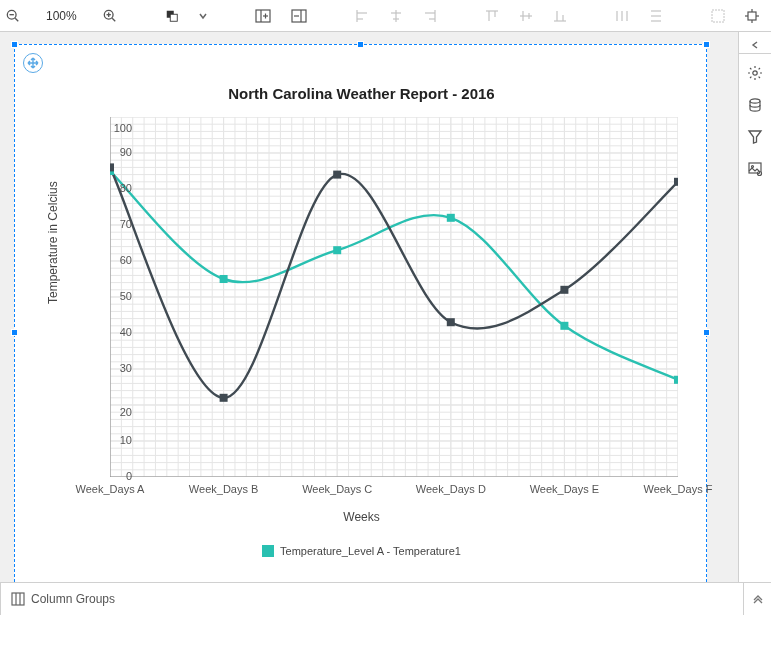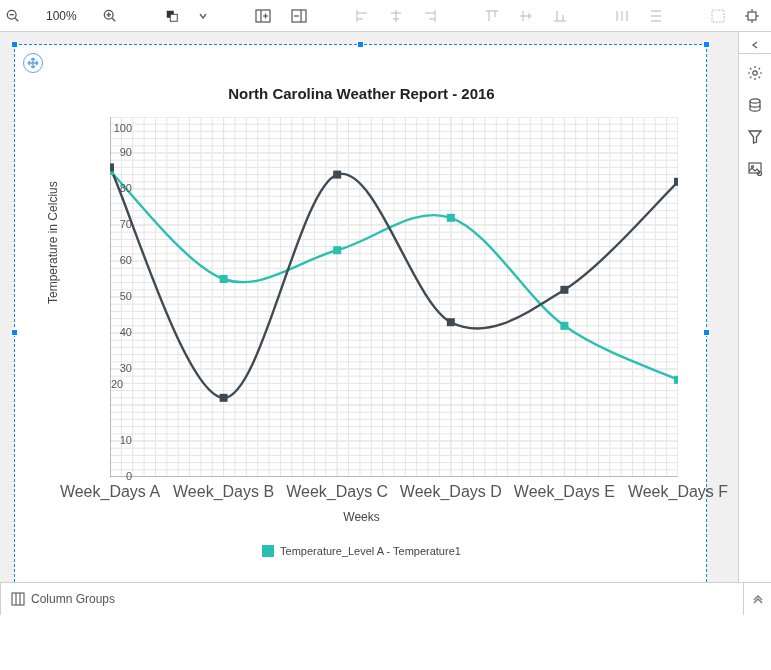--- a/index.html
+++ b/index.html
@@ -21,21 +21,21 @@
 .design-surface { position: absolute; left: 14px; top: 12px; width: 693px; height: 578px; background: #fff; border: 1px dashed #0a84ff; }
 .sel-handle { position: absolute; width: 7px; height: 7px; background: #0a84ff; border: 1px solid #fff; }
 .move-handle { position: absolute; left: 8px; top: 8px; width: 20px; height: 20px; border: 1px solid #5aa9e6; border-radius: 50%; display: flex; align-items: center; justify-content: center; color: #5aa9e6; cursor: move; background: rgba(255,255,255,0.7); }
 
 .chart-area { position: absolute; left: 0; top: 0; width: 693px; height: 578px; }
 .chart-title { position: absolute; top: 40px; left: 0; width: 100%; text-align: center; font-weight: bold; font-size: 15px; color: #222; }
 .plot { position: absolute; left: 95px; top: 72px; width: 568px; height: 360px; }
 .grid line { stroke: #e5e5e5; stroke-width: 1; }
 .axis-line { stroke: #888; stroke-width: 1; }
 .y-tick-label { position: absolute; right: 576px; font-size: 11px; color: #555; text-align: right; width: 30px; }
-.x-tick-label { position: absolute; font-size: 16px; color: #555; text-align: center; transform: translateX(-50%); white-space: nowrap; }
+.x-tick-label { position: absolute; font-size: 11px; color: #555; text-align: center; transform: translateX(-50%); white-space: nowrap; }
 .y-axis-title { position: absolute; left: 38px; top: 252px; transform: rotate(-90deg); transform-origin: left center; font-size: 12px; color: #444; }
 .x-axis-title { position: absolute; top: 465px; left: 0; width: 100%; text-align: center; font-size: 12px; color: #444; }
 
 .legend { position: absolute; top: 500px; left: 0; width: 100%; display: flex; justify-content: center; gap: 46px; font-size: 11px; color: #444; }
 .legend-item { display: flex; align-items: center; gap: 6px; }
 .legend-swatch { width: 12px; height: 12px; }
 
 .footer { height: 33px; border-top: 1px solid #d0d0d0; display: flex; align-items: center; }
 .footer-sec { flex: 1; display: flex; align-items: center; gap: 6px; padding: 0 10px; color: #555; font-size: 12px; }
 .footer-sep { width: 1px; height: 100%; background: #d0d0d0; }
@@ -344,21 +344,21 @@
               <rect x="109.6" y="276.8" width="8" height="8" fill="#404a52"></rect>
               <rect x="223.2" y="53.60000000000002" width="8" height="8" fill="#404a52"></rect>
               <rect x="336.79999999999995" y="201.2" width="8" height="8" fill="#404a52"></rect>
               <rect x="450.4" y="168.79999999999998" width="8" height="8" fill="#404a52"></rect>
               <rect x="564" y="60.80000000000001" width="8" height="8" fill="#404a52"></rect>
             </svg>
         </div>
         <div id="y-ticks">
             <div class="y-tick-label" style="top: 425px;">0</div>
             <div class="y-tick-label" style="top: 389px;">10</div>
-            <div class="y-tick-label" style="top: 333px; text-align: center;">20</div>
+            <div class="y-tick-label" style="top: 361px;">20</div>
             <div class="y-tick-label" style="top: 317px;">30</div>
             <div class="y-tick-label" style="top: 281px;">40</div>
             <div class="y-tick-label" style="top: 245px;">50</div>
             <div class="y-tick-label" style="top: 209px;">60</div>
             <div class="y-tick-label" style="top: 173px;">70</div>
             <div class="y-tick-label" style="top: 137px;">80</div>
             <div class="y-tick-label" style="top: 101px;">90</div>
             <div class="y-tick-label" style="top: 65px; margin-top: 12px;">100</div>
           </div>
         <div id="x-ticks">

